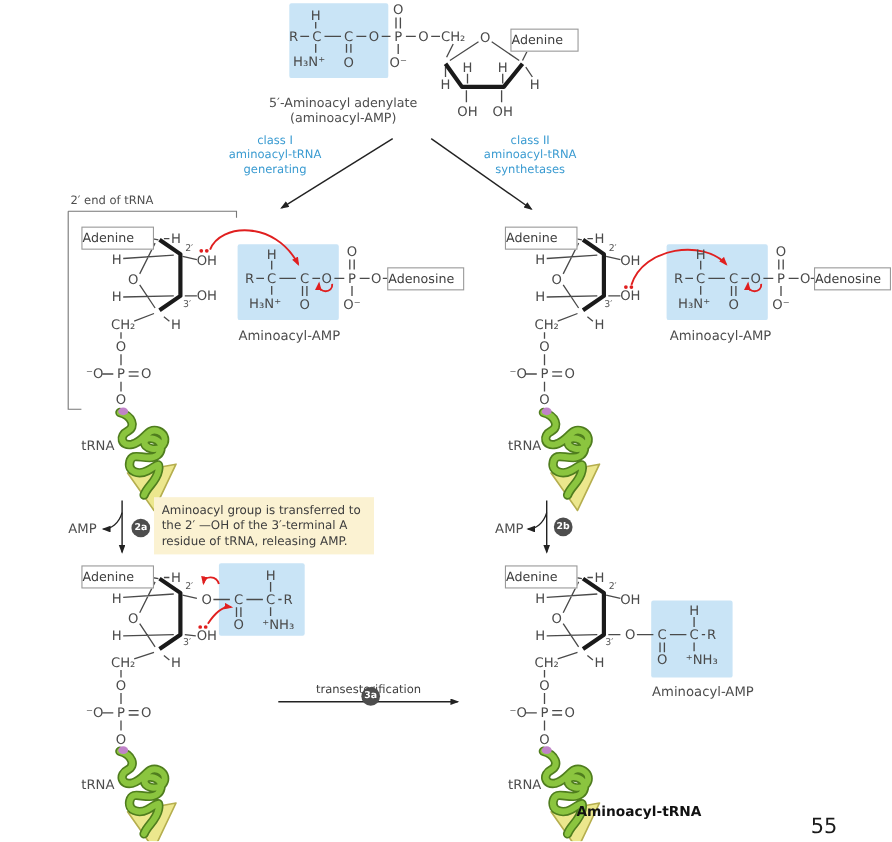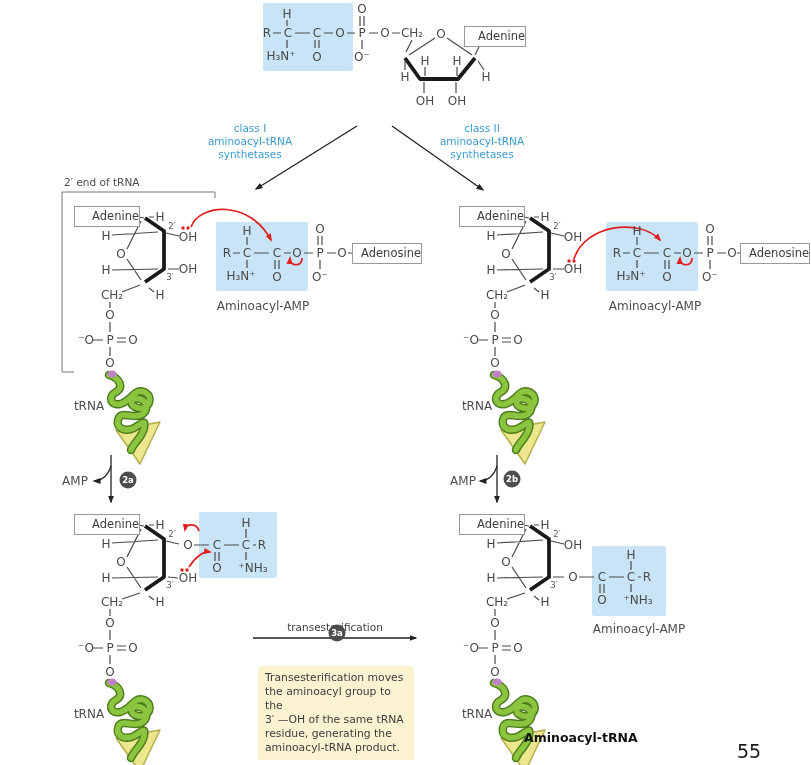--- a/index.html
+++ b/index.html
@@ -7,21 +7,21 @@
        font-family:"DejaVu Sans",sans-serif;color:#4a4a4a;}
   .hl{position:absolute;background:#c9e4f6;border-radius:2px;z-index:1;}
   #bondsvg{position:absolute;left:0;top:0;z-index:2;pointer-events:none;}
   .lbl{position:absolute;z-index:3;line-height:1.25;}
   .center{transform:translate(-50%,-50%);white-space:nowrap;}
   .atomlayer{position:absolute;left:0;top:0;width:811px;height:765px;z-index:3;}
   .atom{position:absolute;transform:translate(-50%,-50%);font-size:12px;line-height:1;
         color:#4a4a4a;white-space:nowrap;z-index:3;}
   .atom.small{font-size:8.5px;color:#555;}
   .abox{position:absolute;z-index:3;border:1.2px solid #999;background:#fff;color:#3d3d3d;
-        font-size:11.5px;text-align:right;height:19px;line-height:19px;}
+        font-size:11.5px;text-align:left;height:19px;line-height:19px;}
   .note{position:absolute;z-index:3;background:#fbf2d2;color:#3d3d3d;font-size:10.8px;
         line-height:1.3;padding:5px 7px;white-space:pre-line;}
   .badge{position:absolute;z-index:4;width:17px;height:17px;border-radius:50%;background:#4d4d4d;
          color:#fff;font-size:8.5px;font-weight:bold;text-align:center;line-height:17px;
          transform:translate(-50%,-50%);}
   .bluetxt{color:#3a9bd1;font-size:10.5px;text-align:center;white-space:pre-line;}
   .structname{font-size:12px;color:#4d4d4d;}
   .title{font-size:11.5px;color:#4d4d4d;text-align:center;white-space:pre-line;}
   .bold-black{font-weight:bold;color:#111;font-size:12.5px;}
   .pagenum{font-size:19px;color:#1a1a1a;}
@@ -236,23 +236,25 @@
     </div>
 
   <div class="abox" style="left:464px;top:26px;width:60px;">Adenine</div>
   <div class="abox" style="left:74px;top:206px;width:64px;">Adenine</div>
   <div class="abox" style="left:459px;top:206px;width:64px;">Adenine</div>
   <div class="abox" style="left:74px;top:514px;width:64px;">Adenine</div>
   <div class="abox" style="left:459px;top:514px;width:64px;">Adenine</div>
   <div class="abox" style="left:352px;top:243px;width:68px;">Adenosine</div>
   <div class="abox" style="left:740px;top:243px;width:68px;">Adenosine</div>
 
+  <div class="lbl title" style="left:232px;top:86px;width:160px;">5′-Aminoacyl adenylate
+(aminoacyl-AMP)</div>
   <div class="lbl bluetxt" style="left:194px;top:122px;width:112px;">class I
 aminoacyl-tRNA
-synthetases</div>
+generating</div>
   <div class="lbl bluetxt" style="left:426px;top:122px;width:112px;">class II
 aminoacyl-tRNA
 synthetases</div>
   <div class="lbl" style="left:64px;top:176px;font-size:10.5px;color:#4d4d4d;">2′ end of tRNA</div>
 
   <div class="lbl structname center" style="left:263px;top:306px;">Aminoacyl-AMP</div>
   <div class="lbl structname center" style="left:655px;top:306px;">Aminoacyl-AMP</div>
   <div class="lbl structname center" style="left:639px;top:629px;">Aminoacyl-AMP</div>
 
   <div class="lbl structname center" style="left:89px;top:406px;">tRNA</div>
@@ -262,22 +264,20 @@
 
   <div class="lbl structname center" style="left:75px;top:481px;">AMP</div>
   <div class="lbl structname center" style="left:463px;top:481px;">AMP</div>
 
   <div class="lbl center" style="left:335px;top:628px;font-size:10.5px;color:#3d3d3d;">transesterification</div>
 
   <div class="badge" style="left:128px;top:480px;">2a</div>
   <div class="badge" style="left:512px;top:479px;">2b</div>
   <div class="badge" style="left:337px;top:633px;">3a</div>
 
-  <div class="note" style="left:258px;top:666px;width:142px;">Transesterification moves
-the aminoacyl group to the
-3′ —OH of the same tRNA
-residue, generating the
-aminoacyl-tRNA product.</div>
+  <div class="note" style="left:140px;top:452px;width:186px;">Aminoacyl group is transferred to
+the 2′ —OH of the 3′-terminal A
+residue of tRNA, releasing AMP.</div>
 
   <div class="lbl bold-black" style="left:524px;top:730px;">Aminoacyl-tRNA</div>
   <div class="lbl pagenum" style="left:737px;top:740px;">55</div>
 
 </div>
 
 </body></html>

